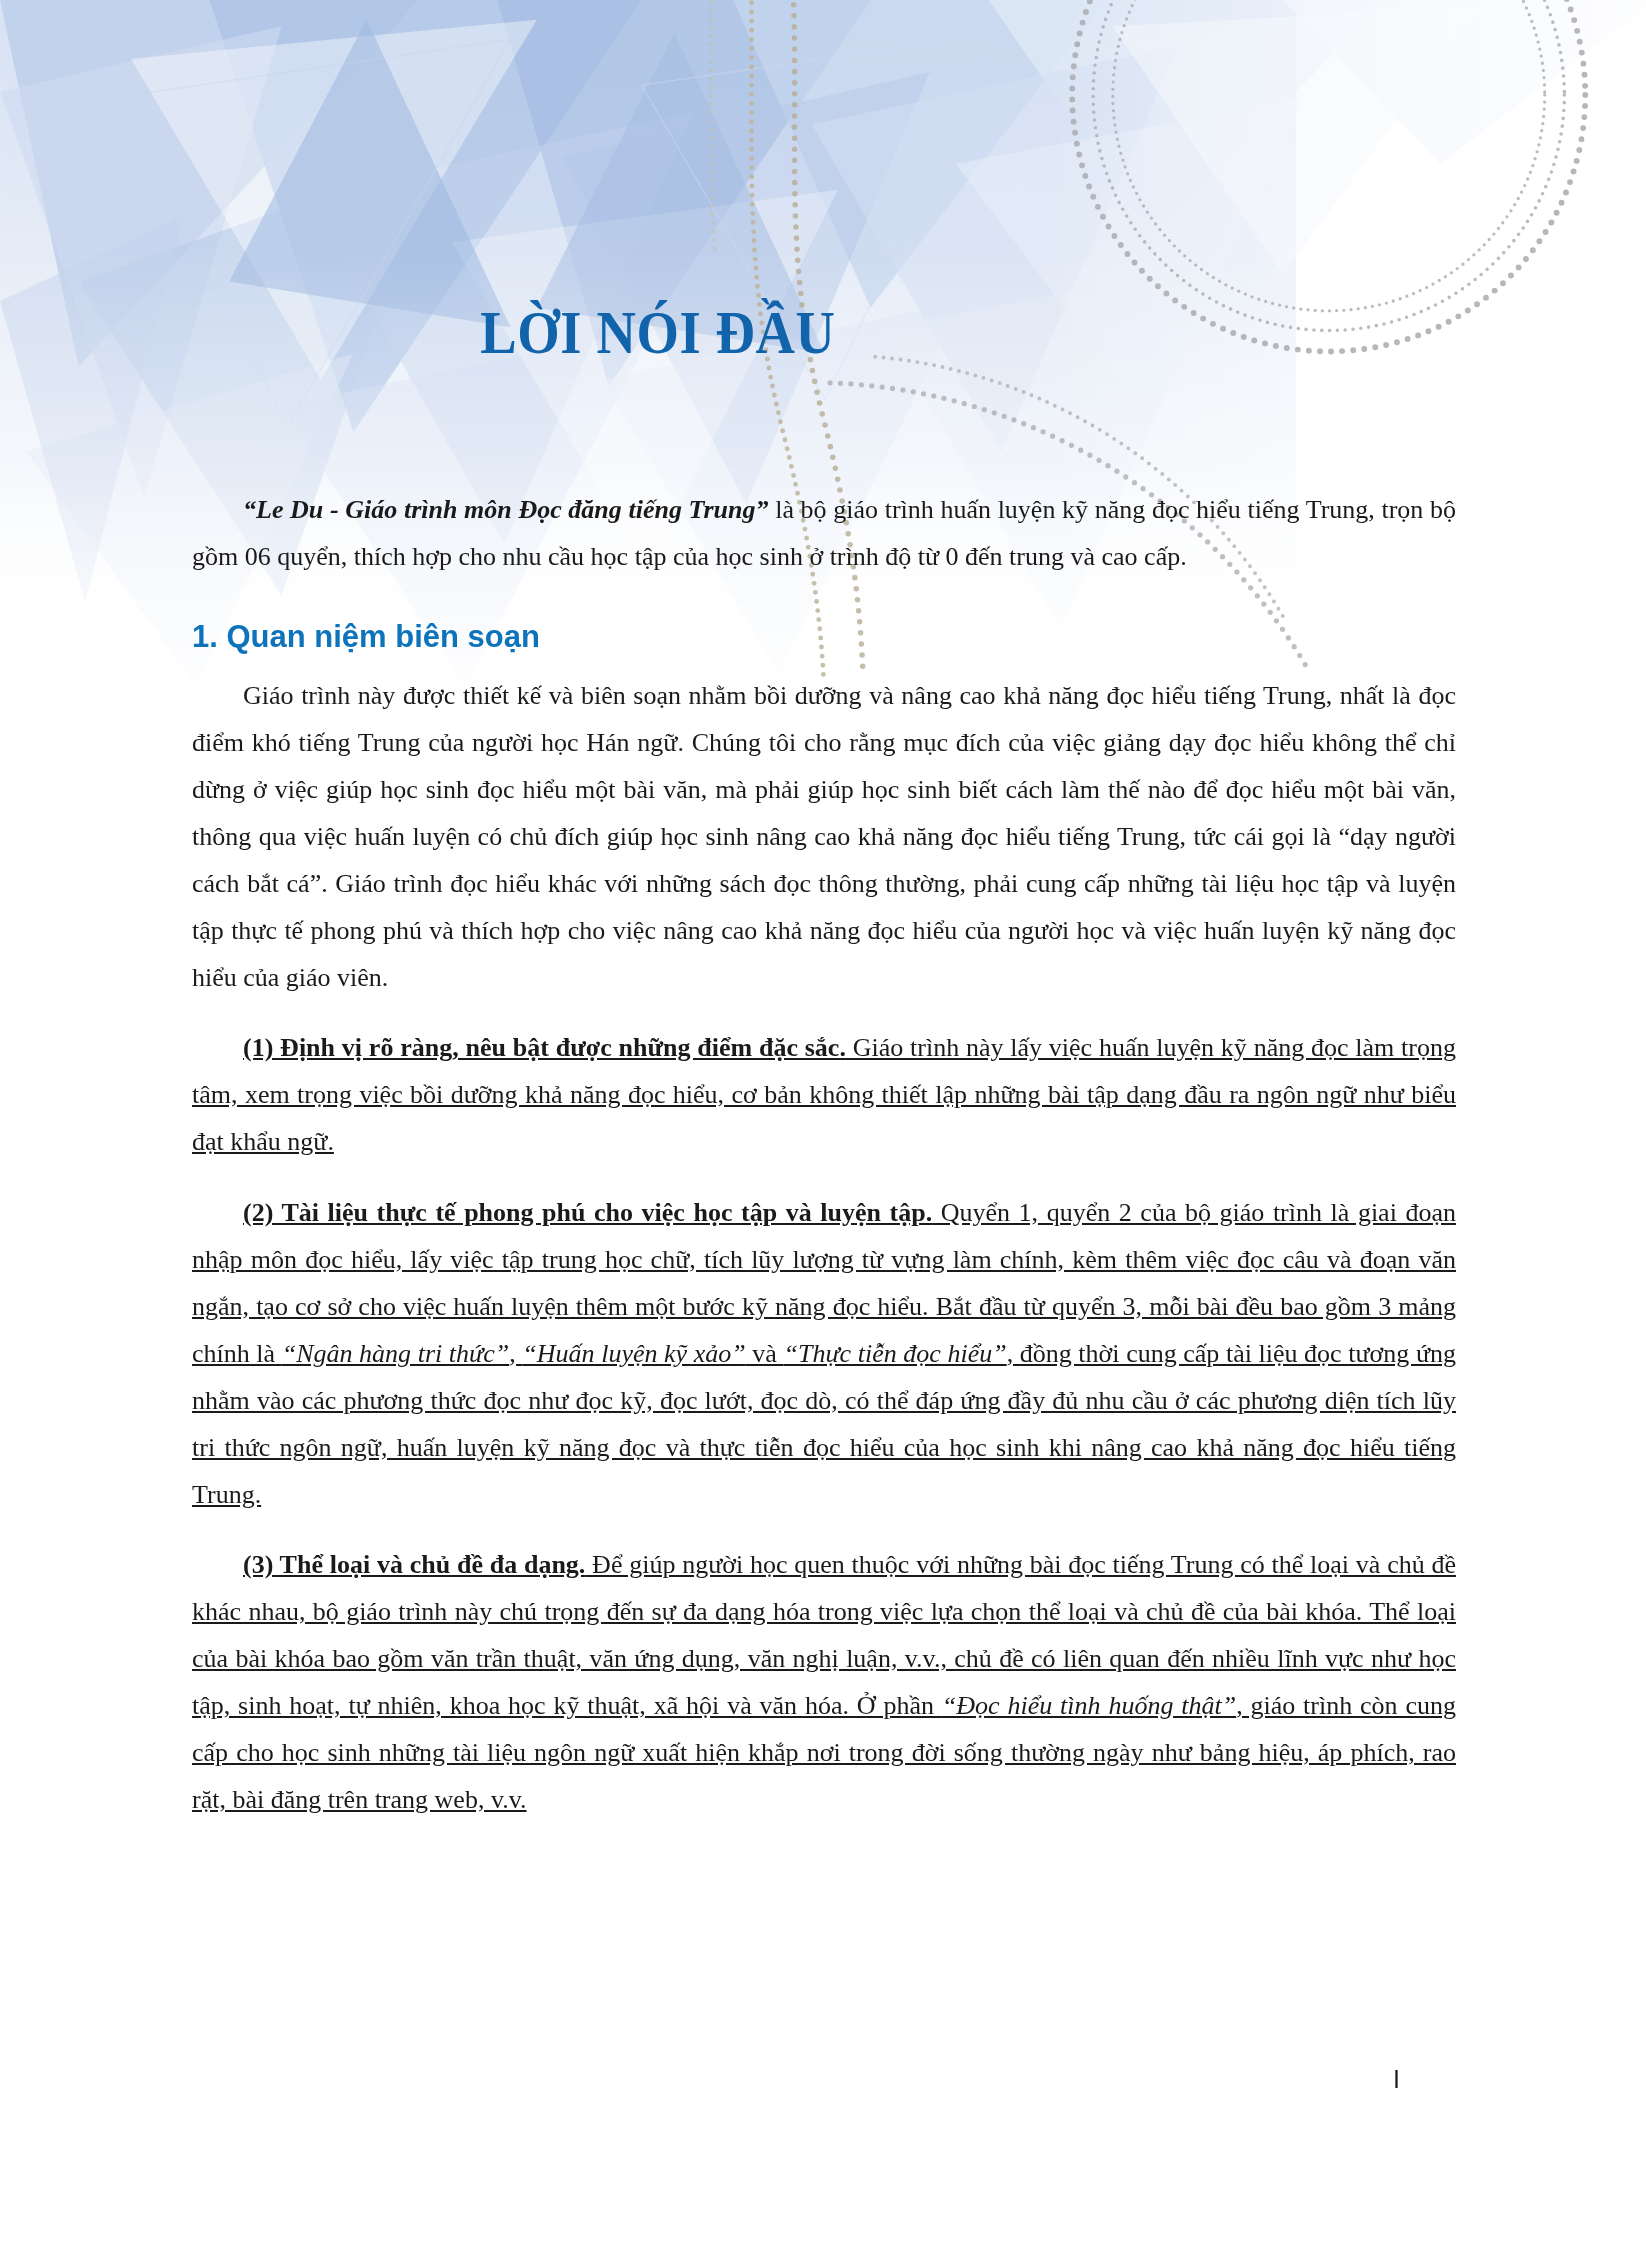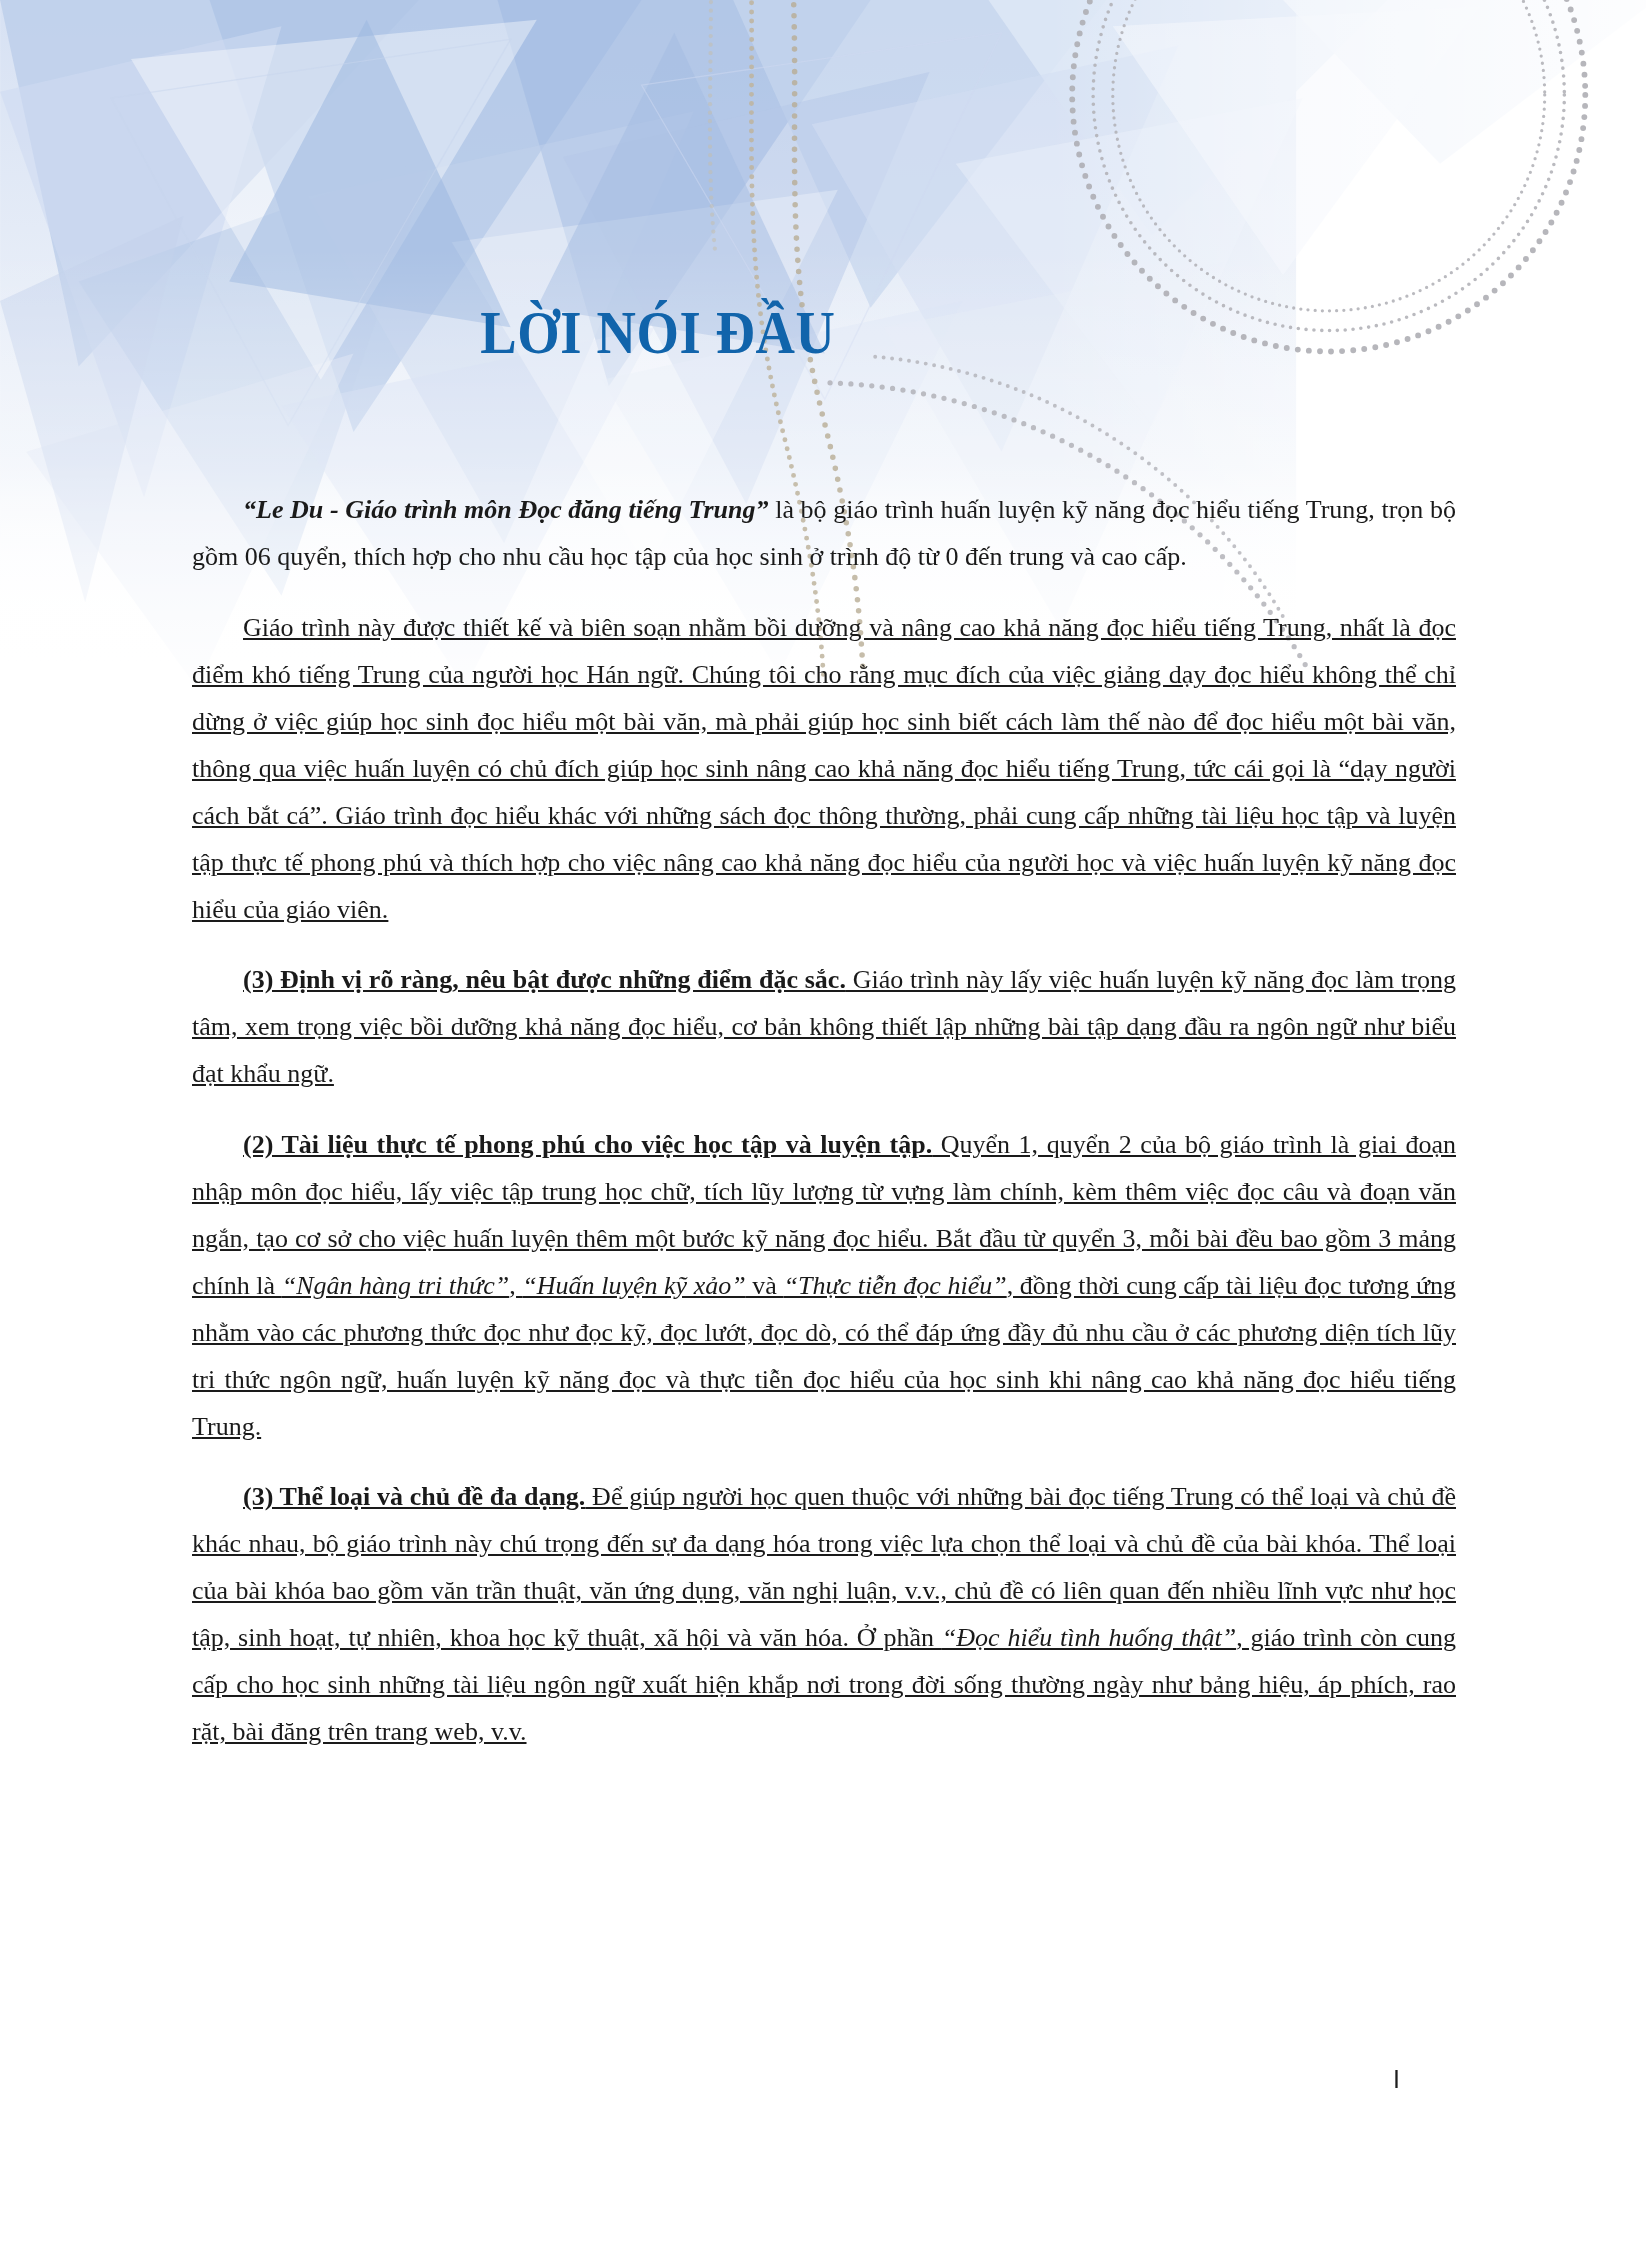--- a/index.html
+++ b/index.html
@@ -122,21 +122,22 @@
   <path d="M 1268 585 A 880 880 0 0 1 1999 1024" fill="none" stroke="#aeaeb4" stroke-width="8" stroke-linecap="round" stroke-dasharray="0 16" opacity="0.8"></path>
 </svg>
 
 <div class="doc-title-wrap">
   <span class="doc-title">LỜI NÓI ĐẦU</span>
 </div>
 
 <main class="content">
   <p class="para"><span class="seg-b seg-i">“Le Du - Giáo trình môn Đọc đăng tiếng Trung”</span><span class=""> là bộ giáo trình huấn luyện kỹ năng đọc hiểu tiếng Trung, trọn bộ gồm 06 quyển, thích hợp cho nhu cầu học tập của học sinh ở trình độ từ 0 đến trung và cao cấp.</span></p>
 
+  <h2 class="section-heading">1. Quan niệm biên soạn</h2>
   <p class="para"><span class="">Giáo trình này được thiết kế và biên soạn nhằm bồi dưỡng và nâng cao khả năng đọc hiểu tiếng Trung, nhất là đọc điểm khó tiếng Trung của người học Hán ngữ. Chúng tôi cho rằng mục đích của việc giảng dạy đọc hiểu không thể chỉ dừng ở việc giúp học sinh đọc hiểu một bài văn, mà phải giúp học sinh biết cách làm thế nào để đọc hiểu một bài văn, thông qua việc huấn luyện có chủ đích giúp học sinh nâng cao khả năng đọc hiểu tiếng Trung, tức cái gọi là “dạy người cách bắt cá”. Giáo trình đọc hiểu khác với những sách đọc thông thường, phải cung cấp những tài liệu học tập và luyện tập thực tế phong phú và thích hợp cho việc nâng cao khả năng đọc hiểu của người học và việc huấn luyện kỹ năng đọc hiểu của giáo viên.</span></p>
 
-  <p class="para"><span class="seg-b ">(3) Định vị rõ ràng, nêu bật được những điểm đặc sắc.</span><span class=""> Giáo trình này lấy việc huấn luyện kỹ năng đọc làm trọng tâm, xem trọng việc bồi dưỡng khả năng đọc hiểu, cơ bản không thiết lập những bài tập dạng đầu ra ngôn ngữ như biểu đạt khẩu ngữ.</span></p>
+  <p class="para"><span class="seg-b ">(1) Định vị rõ ràng, nêu bật được những điểm đặc sắc.</span><span class=""> Giáo trình này lấy việc huấn luyện kỹ năng đọc làm trọng tâm, xem trọng việc bồi dưỡng khả năng đọc hiểu, cơ bản không thiết lập những bài tập dạng đầu ra ngôn ngữ như biểu đạt khẩu ngữ.</span></p>
   <p class="para"><span class="seg-b ">(2) Tài liệu thực tế phong phú cho việc học tập và luyện tập.</span><span class=""> Quyển 1, quyển 2 của bộ giáo trình là giai đoạn nhập môn đọc hiểu, lấy việc tập trung học chữ, tích lũy lượng từ vựng làm chính, kèm thêm việc đọc câu và đoạn văn ngắn, tạo cơ sở cho việc huấn luyện thêm một bước kỹ năng đọc hiểu. Bắt đầu từ quyển 3, mỗi bài đều bao gồm 3 mảng chính là </span><span class="seg-i">“Ngân hàng tri thức”</span><span class="">, </span><span class="seg-i">“Huấn luyện kỹ xảo”</span><span class=""> và </span><span class="seg-i">“Thực tiễn đọc hiểu”</span><span class="">, đồng thời cung cấp tài liệu đọc tương ứng nhằm vào các phương thức đọc như đọc kỹ, đọc lướt, đọc dò, có thể đáp ứng đầy đủ nhu cầu ở các phương diện tích lũy tri thức ngôn ngữ, huấn luyện kỹ năng đọc và thực tiễn đọc hiểu của học sinh khi nâng cao khả năng đọc hiểu tiếng Trung.</span></p>
   <p class="para"><span class="seg-b ">(3) Thể loại và chủ đề đa dạng.</span><span class=""> Để giúp người học quen thuộc với những bài đọc tiếng Trung có thể loại và chủ đề khác nhau, bộ giáo trình này chú trọng đến sự đa dạng hóa trong việc lựa chọn thể loại và chủ đề của bài khóa. Thể loại của bài khóa bao gồm văn trần thuật, văn ứng dụng, văn nghị luận, v.v., chủ đề có liên quan đến nhiều lĩnh vực như học tập, sinh hoạt, tự nhiên, khoa học kỹ thuật, xã hội và văn hóa. Ở phần </span><span class="seg-i">“Đọc hiểu tình huống thật”</span><span class="">, giáo trình còn cung cấp cho học sinh những tài liệu ngôn ngữ xuất hiện khắp nơi trong đời sống thường ngày như bảng hiệu, áp phích, rao rặt, bài đăng trên trang web, v.v.</span></p>
 </main>
 
 <div class="page-number">I</div>
 
 
 </body></html>

